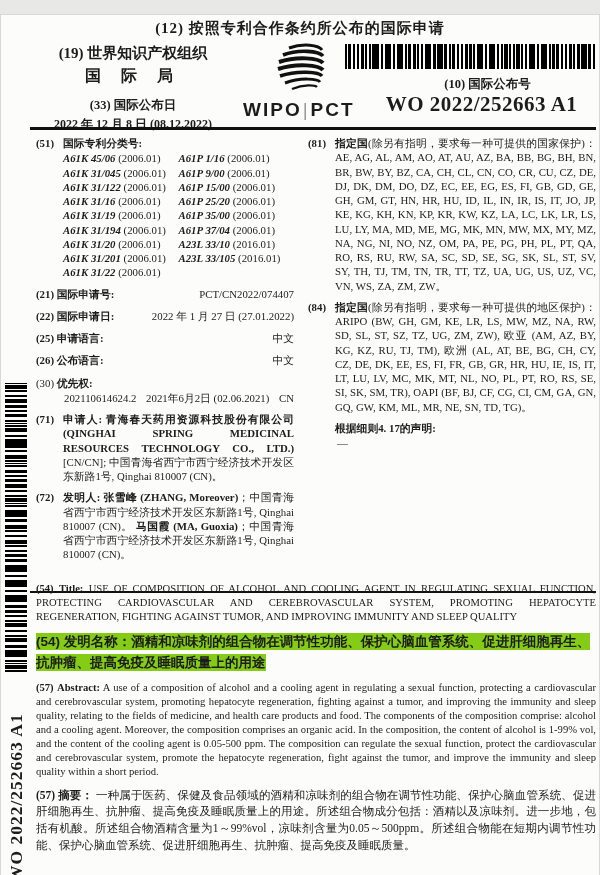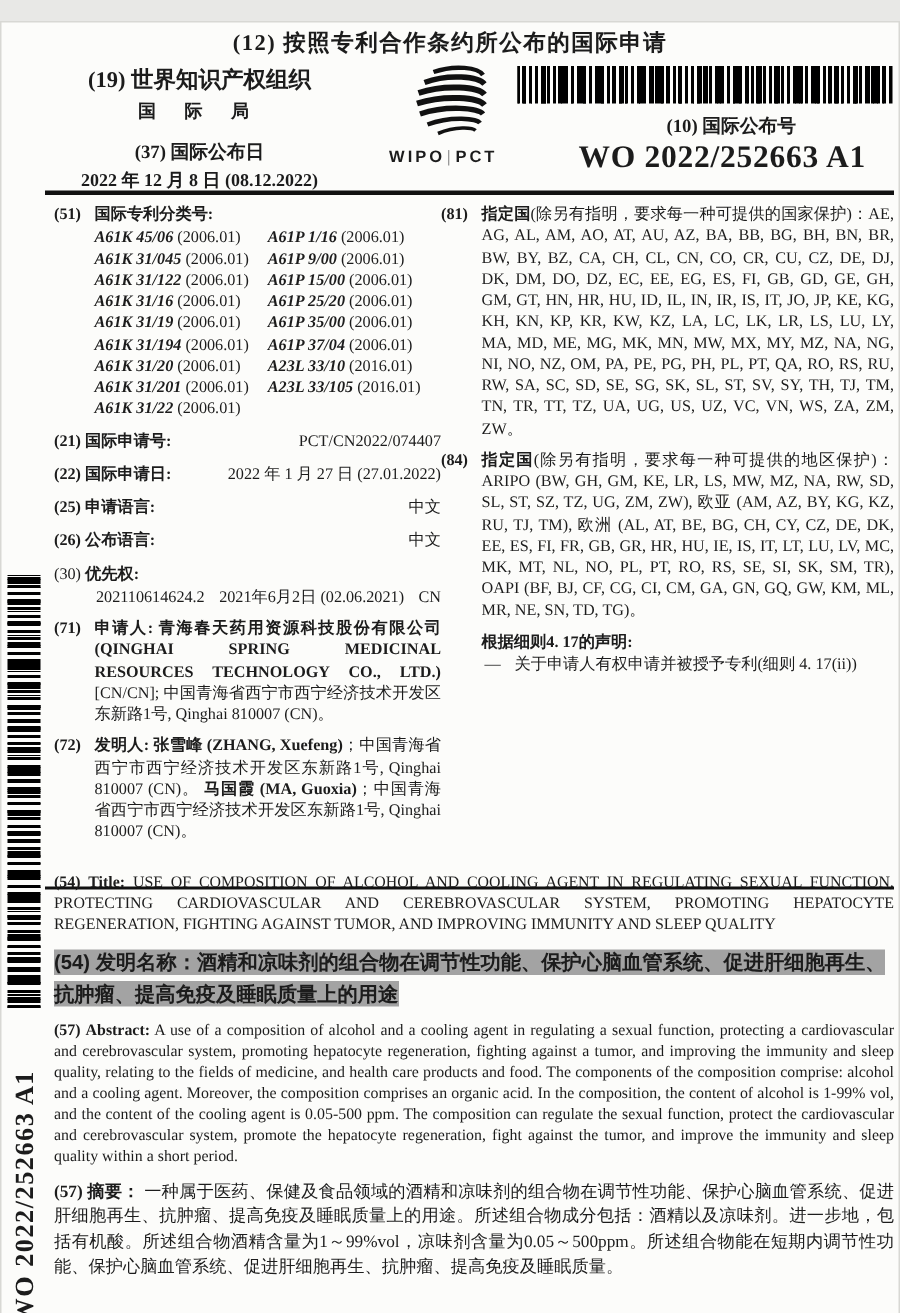--- a/index.html
+++ b/index.html
@@ -7,40 +7,40 @@
     position:relative;width:600px;height:875px;margin:14px auto;
     background:#fcfcfa;color:#1c1c1c;overflow:hidden;
     font-family:"Liberation Serif","DejaVu Serif",serif;
     box-shadow:inset 0 0 0 1px #d8d8d4;
   }
   .doc-type{position:absolute;top:5px;left:0;width:100%;text-align:center;
     font-weight:bold;font-size:15px;letter-spacing:1px;}
   
   .hdr-left{position:absolute;left:38px;top:30px;width:190px;text-align:center;}
   .hdr-org{font-weight:bold;font-size:15px;}
-  .hdr-bureau{font-weight:bold;font-size:12px;letter-spacing:8px;margin-top:3px;}
+  .hdr-bureau{font-weight:bold;font-size:16px;letter-spacing:8px;margin-top:3px;}
   .hdr-datelabel{font-weight:bold;font-size:12.5px;margin-top:10px;}
   .hdr-date{font-weight:bold;font-size:12px;margin-top:2px;white-space:nowrap;}
   .logo{position:absolute;left:243px;top:28px;width:105px;text-align:center;}
   .logo-text{font-family:"Liberation Sans","DejaVu Sans",sans-serif;font-weight:bold;
-    font-size:11px;letter-spacing:2px;margin-top:1px;white-space:nowrap;}
+    font-size:19px;letter-spacing:2px;margin-top:1px;white-space:nowrap;}
   .logo-sep{color:#999;font-weight:normal;padding:0 1px;}
   .barcode-top{position:absolute;left:345px;top:30px;width:250px;height:25px;
     background-image:
       repeating-linear-gradient(90deg,#000 0 2px,rgba(0,0,0,0) 2px 4px),
       repeating-linear-gradient(90deg,#000 0 1px,rgba(0,0,0,0) 1px 9px),
       repeating-linear-gradient(90deg,rgba(0,0,0,0) 0 3px,#000 3px 6px,rgba(0,0,0,0) 6px 13px);}
   .pubnum-label{position:absolute;left:380px;top:62px;width:215px;text-align:center;
     font-weight:bold;font-size:12.5px;}
   .pubnum{position:absolute;left:368px;top:78px;width:227px;text-align:center;
     font-weight:bold;font-size:21px;letter-spacing:.5px;white-space:nowrap;}
   .rule-top{position:absolute;left:30px;top:113px;width:566px;height:3px;background:#111;}
   .rule-mid{position:absolute;left:30px;top:577px;width:566px;height:2px;background:#111;}
   
-  .cols{position:absolute;left:36px;top:122px;width:560px;display:flex;
+  .cols{position:absolute;left:36px;top:122px;width:560px;display:flex;gap:14px;
     font-size:10.8px;line-height:1.32;}
   .colL{width:258px;flex:0 0 258px;}
   .colR{flex:1;}
   .sec{margin-bottom:7px;}
   .hang{display:flex;}
   .hang .num{flex:0 0 27px;font-weight:bold;}
   .hang .body{flex:1;text-align:justify;}
   b.cn{font-weight:bold;}
   .kv{display:flex;justify-content:space-between;margin-bottom:8px;}
   .kv .k{font-weight:bold;white-space:nowrap;}
@@ -50,21 +50,21 @@
   .ipc-row{white-space:nowrap;}
   .ipc-code{font-weight:bold;font-style:italic;}
   .prio-line{display:flex;justify-content:space-between;padding-left:28px;margin-top:1px;}
   .decl-item{display:flex;margin-top:1px;}
   .decl-item .dash{flex:0 0 20px;padding-left:2px;}
   
   .bottom{position:absolute;left:36px;top:568px;width:560px;font-size:10.6px;line-height:1.32;}
   .title-en{text-align:justify;margin-bottom:8px;}
   .title-zh{font-weight:bold;font-size:13.5px;line-height:1.55;margin-bottom:7px;
     font-family:"Liberation Sans","DejaVu Sans",sans-serif;}
-  .hl{background:#a3a3a3;padding:1px 0;}
+  .hl{background:#84cc16;padding:1px 0;}
   .abstract{text-align:justify;margin-bottom:8px;}
   .abstract-zh{text-align:justify;font-size:11.5px;line-height:1.45;}
   .lbl{font-weight:bold;}
   
   .barcode-side{position:absolute;left:5px;top:368px;width:22px;height:290px;
     background-image:
       repeating-linear-gradient(0deg,#000 0 2px,rgba(0,0,0,0) 2px 5px),
       repeating-linear-gradient(0deg,#000 0 1px,rgba(0,0,0,0) 1px 8px),
       repeating-linear-gradient(0deg,rgba(0,0,0,0) 0 3px,#000 3px 6px,rgba(0,0,0,0) 6px 14px);}
   .side-pubnum{position:absolute;left:6px;top:869px;width:212px;height:24px;
@@ -75,21 +75,21 @@
 </head>
 <body>
 
 <div class="page">
 
   <div class="doc-type">(12) 按照专利合作条约所公布的国际申请</div>
 
   <div class="hdr-left">
     <div class="hdr-org">(19) 世界知识产权组织</div>
     <div class="hdr-bureau">国 际 局</div>
-    <div class="hdr-datelabel">(37) 国际公布日</div>
+    <div class="hdr-datelabel">(33) 国际公布日</div>
     <div class="hdr-date">2022 年 12 月 8 日 (08.12.2022)</div>
   </div>
 
   <div class="logo">
     <svg class="wipo" width="62" height="56" viewBox="0 0 62 56">
       <g fill="none" stroke="#111">
         <path d="M24,6 C38,1 54,3 57,8" stroke-width="3"></path>
         <path d="M18,13 C34,7 54,9 58,14" stroke-width="3.6"></path>
         <path d="M14,20 C32,14 54,16 58,21" stroke-width="4"></path>
         <path d="M13,27 C32,21 54,23 58,28" stroke-width="4"></path>
@@ -177,21 +177,21 @@
         <div class="body">
           <b class="cn">申请人:</b>
           <b class="cn">青海春天药用资源科技股份有限公司</b><b class="cn">(QINGHAI SPRING MEDICINAL RESOURCES TECHNOLOGY CO., LTD.)</b><span> [CN/CN]; 中国青海省西宁市西宁经济技术开发区东新路1号, Qinghai 810007 (CN)。</span>
         </div>
       </div>
 
       <div class="sec hang">
         <span class="num">(72)</span>
         <div class="body">
           <b class="cn">发明人:</b>
-          <b class="cn">张雪峰 (ZHANG, Xuefeng)</b><span>；中国青海省西宁市西宁经济技术开发区东新路1号, Qinghai 810007 (CN)。</span>
+          <b class="cn">张雪峰 (ZHANG, Moreover)</b><span>；中国青海省西宁市西宁经济技术开发区东新路1号, Qinghai 810007 (CN)。</span>
           <b class="cn">马国霞 (MA, Guoxia)</b><span>；中国青海省西宁市西宁经济技术开发区东新路1号, Qinghai 810007 (CN)。</span>
         </div>
       </div>
 
     </div>
 
     <div class="colR">
 
 
       <div class="sec hang">
@@ -207,21 +207,20 @@
           <b class="cn">指定国</b><span>(除另有指明，要求每一种可提供的地区保护)：</span><span>ARIPO (BW, GH, GM, KE, LR, LS, MW, MZ, NA, RW, SD, SL, ST, SZ, TZ, UG, ZM, ZW), 欧亚 (AM, AZ, BY, KG, KZ, RU, TJ, TM), 欧洲 (AL, AT, BE, BG, CH, CY, CZ, DE, DK, EE, ES, FI, FR, GB, GR, HR, HU, IE, IS, IT, LT, LU, LV, MC, MK, MT, NL, NO, PL, PT, RO, RS, SE, SI, SK, SM, TR), OAPI (BF, BJ, CF, CG, CI, CM, GA, GN, GQ, GW, KM, ML, MR, NE, SN, TD, TG)。</span>
         </div>
       </div>
 
       <div class="sec hang">
         <span class="num"></span>
         <div class="body">
           <b class="cn">根据细则4. 17的声明:</b>
           <div class="decl-item">
             <span class="dash">—</span>
-            <span>关于申请人有权申请并被授予专利(细则 4. 17(ii))</span>
           </div>
         </div>
       </div>
 
     </div>
   </div>
 
   <div class="rule-mid"></div>
 
   <div class="bottom">

